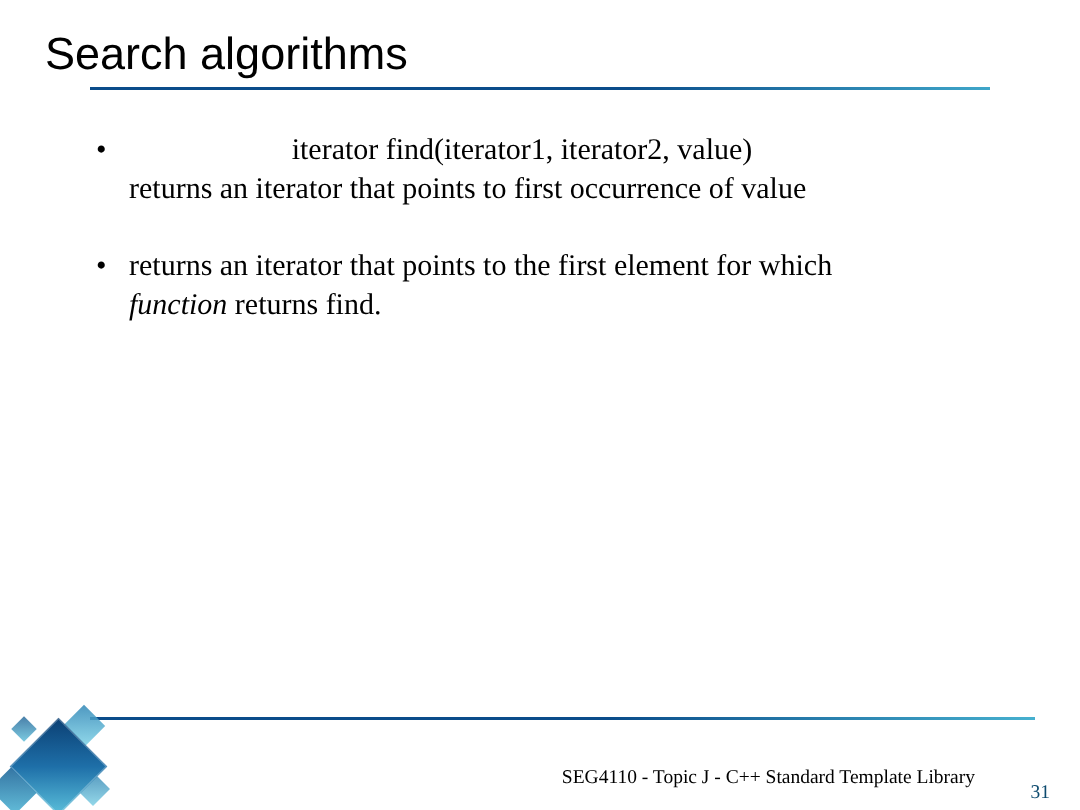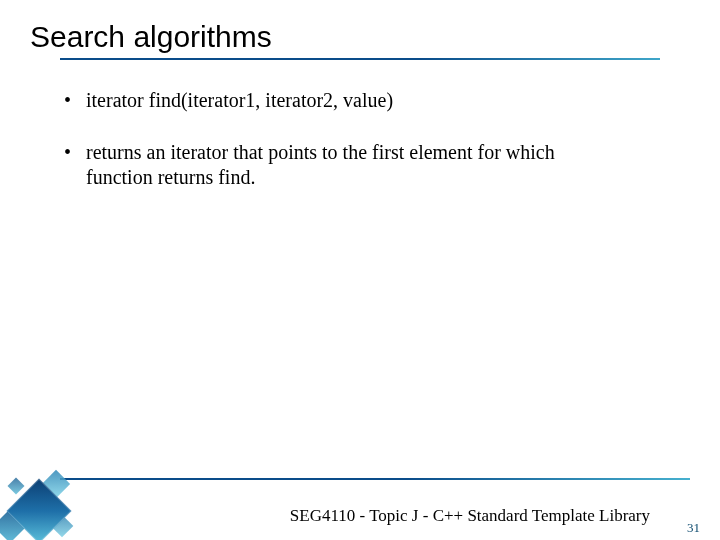--- a/index.html
+++ b/index.html
@@ -40,44 +40,44 @@
     position: relative;
     margin-bottom: 26px;
   }
   .bullet::before {
     content: "•";
     position: absolute;
     left: -22px;
     top: 0;
     font-size: 20px;
   }
-  .sig { font-weight: 400; }
+  .sig { font-weight: 400; text-align: center; }
   .desc { }
-  .italic { }
+  .italic { font-style: italic; }
 
   .footer {
     position: absolute;
     left: 0;
     bottom: 0;
     width: 720px;
     height: 62px;
   }
   .rule-bottom {
     position: absolute;
     top: 0;
     left: 60px;
     right: 30px;
     height: 2px;
     background: linear-gradient(to right, #0a4c8a 0%, #0a4c8a 55%, #46b0cf 100%);
   }
   .footer-text {
     position: absolute;
     bottom: 14px;
     right: 70px;
-    font-size: 17px;
+    font-size: 13px;
     color: #000;
   }
   .page-num {
     position: absolute;
     bottom: 4px;
     right: 20px;
     font-size: 13px;
     color: #0c4a6e;
   }
   .corner-deco {
@@ -128,20 +128,23 @@
 <body>
 
 <div class="slide">
   <h1 class="title">Search algorithms</h1>
   <div class="rule-top"></div>
 
   <div class="content">
 
     <div class="bullet">
       <div class="sig">iterator find(iterator1, iterator2, value)</div>
+      <div class="desc">
+        <span>returns an iterator that points to first occurrence of value</span>
+      </div>
     </div>
 
     <div class="bullet">
       <div class="desc">
         <span>returns an iterator that points to the first element for which </span><span class="italic">function</span><span> returns find.</span>
       </div>
     </div>
 
   </div>
 

